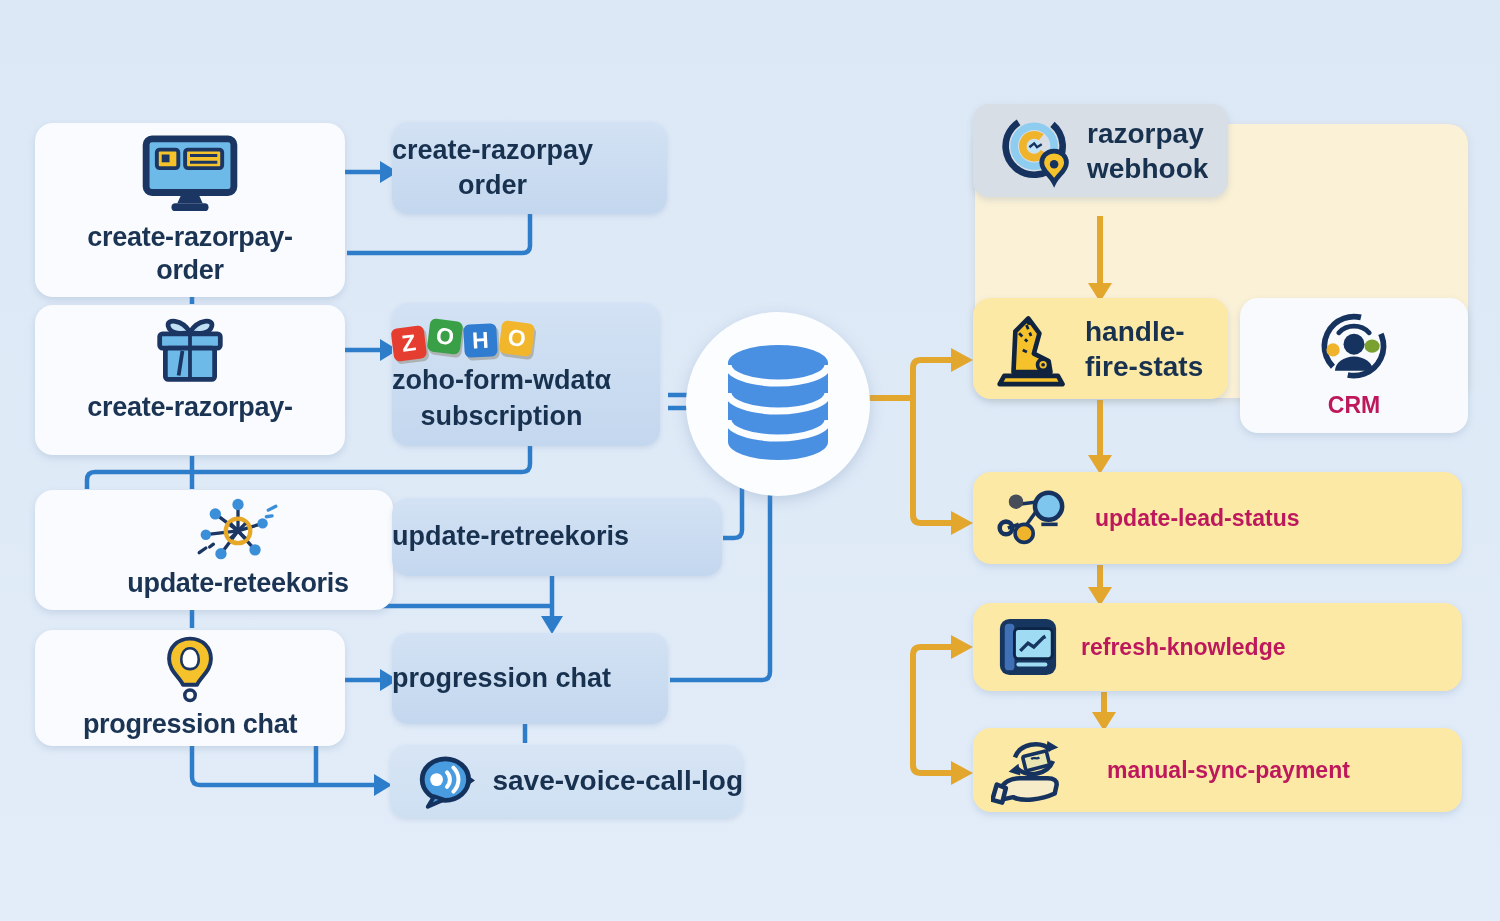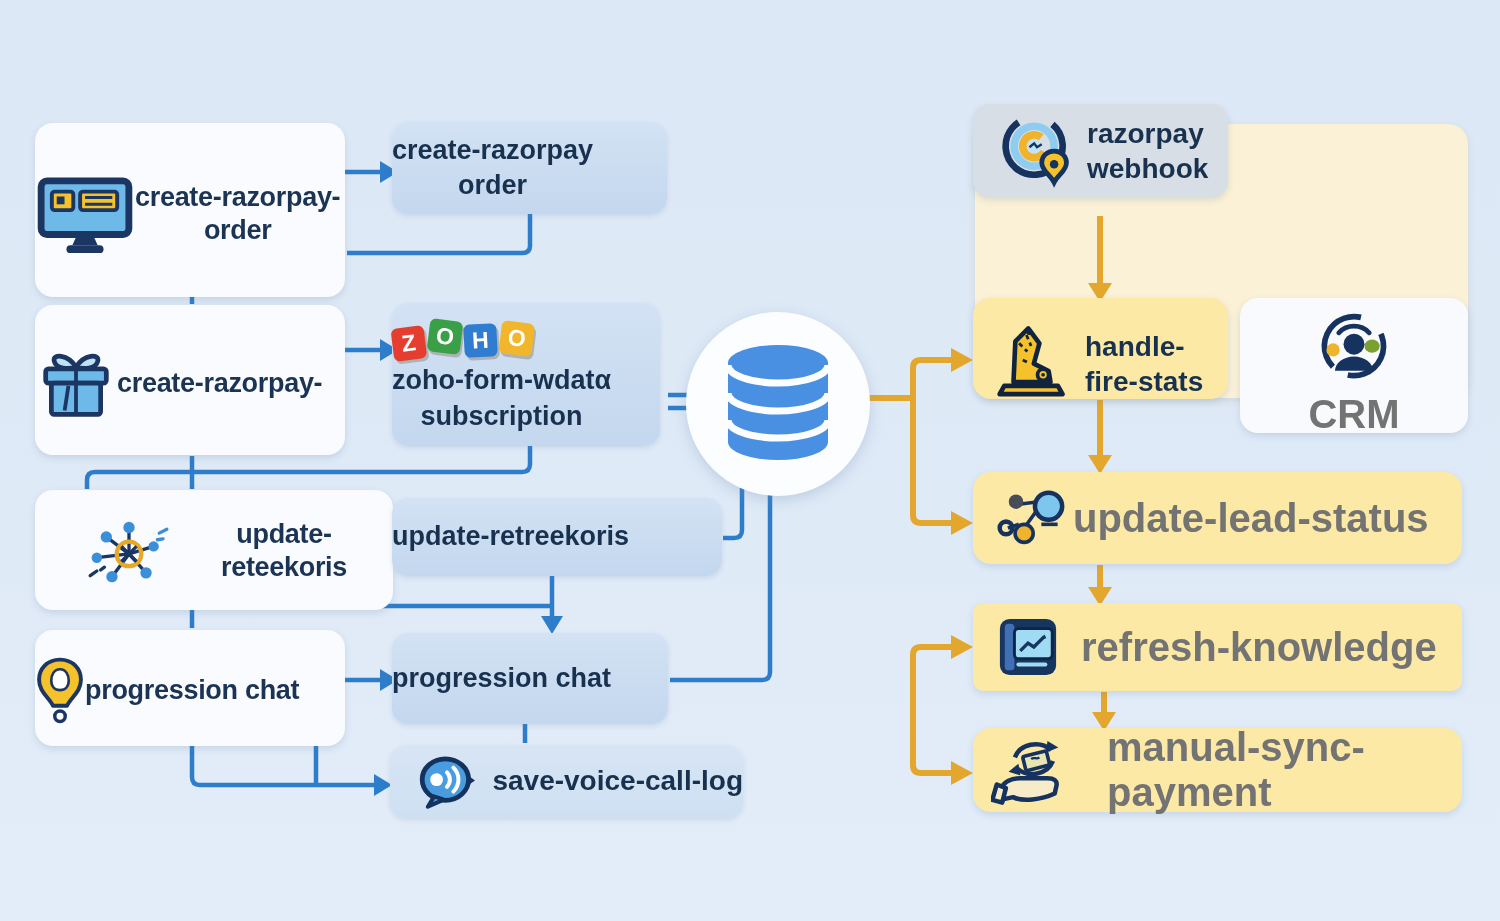--- a/index.html
+++ b/index.html
@@ -16,37 +16,37 @@
     background:#fbf1d6;border-radius:20px;z-index:0;
     box-shadow:0 3px 8px rgba(150,140,90,.18);
   }
   #connectors{position:absolute;left:0;top:0;z-index:1;}
   .node{
     z-index:2;border-radius:16px;display:flex;
     box-shadow:0 3px 7px rgba(100,130,170,.22);
   }
   .white-box{
     background:#f9fbfe;border-radius:18px;
-    flex-direction:row;align-items:center;justify-content:flex-start;
+    flex-direction:column;align-items:center;justify-content:flex-start;
   }
   .blue-box{
     background:linear-gradient(180deg,#d3e2f4,#c3d7ee);
     flex-direction:column;align-items:flex-start;justify-content:center;
     box-shadow:0 2px 5px rgba(100,130,170,.18);
   }
   .yellow-box{background:#fce9a6;}
   .gray-box{background:#d8dee6;}
   .crm-box{background:#f8fafd;flex-direction:column;align-items:center;justify-content:flex-start;}
   .lbl{
     font-weight:700;text-align:center;color:#1b3454;
     font-size:27px;line-height:1.22;letter-spacing:-0.3px;
   }
   .lbl-mid{font-weight:700;text-align:center;color:#17314f;font-size:27px;line-height:1.3;}
   .lbl-right{font-weight:700;color:#17314f;font-size:28px;line-height:1.25;text-align:left;}
-  .lbl-wide{font-weight:700;color:#737373;font-size:40px;}
+  .lbl-wide{font-weight:700;color:#be185d;font-size:23px;}
   .row-box{flex-direction:row;align-items:center;}
   .icon-wrap{display:flex;align-items:center;justify-content:center;}
   
   .db-circle{
     background:#fcfdff;border-radius:50%;z-index:2;
     box-shadow:0 4px 14px rgba(110,140,180,.30);
     display:flex;align-items:center;justify-content:center;
   }
   
   .zoho-logo{display:flex;gap:3px;align-items:flex-end;height:42px;margin-bottom:6px;}
@@ -243,21 +243,21 @@
         <path d="M58 42 c-8 0 -13 6 -13 12 c0 9 9 13 13 21 c4 -8 13 -12 13 -21 c0 -6 -5 -12 -13 -12 z" fill="#f5c22b" stroke="#16325e" stroke-width="5"></path>
         <circle cx="58" cy="56" r="4.5" fill="#16325e"></circle>
       </svg>
     </span>
     <div class="lbl-right">
       <div>razorpay</div>
       <div>webhook</div>
     </div>
   </div>
 
-  <div class="abs node yellow-box row-box" style="left:973px;top:298px;width:255px;height:101px;gap:16px;padding-left:22px;box-sizing:border-box;border-radius:18px;align-items:flex-end;">
+  <div class="abs node yellow-box row-box" style="left:973px;top:298px;width:255px;height:101px;gap:16px;padding-left:22px;box-sizing:border-box;border-radius:18px;">
     <span class="icon-wrap">
       <svg width="74" height="80" viewBox="0 0 80 86">
         <path d="M10 72 h58 l5 9 h-68 z" fill="#f5c22b" stroke="#10233f" stroke-width="5" stroke-linejoin="round"></path>
         <path d="M20 68 L22 24 L36 10 L48 26 L42 48 L58 56 L60 68 Z" fill="#f5c22b" stroke="#10233f" stroke-width="5" stroke-linejoin="round"></path>
         <circle cx="52" cy="60" r="6" fill="#f5c22b" stroke="#10233f" stroke-width="4"></circle>
         <circle cx="52" cy="60" r="2" fill="#10233f"></circle>
         <path d="M26 26 l9 9 M34 17 l5 12 M30 44 l8 4" stroke="#10233f" stroke-width="3" fill="none" stroke-dasharray="5 4"></path>
         <circle cx="37" cy="14" r="3" fill="#10233f"></circle>
       </svg>
     </span>
@@ -274,35 +274,35 @@
         <path d="M28 26 a22 22 0 0 1 32 0" fill="none" stroke="#16325e" stroke-width="5" stroke-linecap="round"></path>
         <circle cx="22" cy="44" r="7" fill="#f0b42c"></circle>
         <ellipse cx="63" cy="40" rx="8" ry="7" fill="#7aa12f"></ellipse>
         <circle cx="44" cy="38" r="11" fill="#16325e"></circle>
         <path d="M24 66 a20 15 0 0 1 40 0 z" fill="#16325e"></path>
       </svg>
     </span>
     <div class="lbl-wide" style="margin-top:4px;">CRM</div>
   </div>
 
-  <div class="abs node yellow-box row-box" style="left:973px;top:472px;width:489px;height:92px;padding-left:24px;box-sizing:border-box;border-radius:18px;">
+  <div class="abs node yellow-box row-box" style="left:973px;top:472px;width:489px;height:92px;gap:22px;padding-left:24px;box-sizing:border-box;border-radius:18px;">
     <span class="icon-wrap">
       <svg width="76" height="64" viewBox="0 0 84 70">
         <path d="M22 20 L46 17 M12 46 L24 42 M30 46 L46 24" stroke="#16325e" stroke-width="4"></path>
         <circle cx="57" cy="22" r="15" fill="#7ec6ee" stroke="#16325e" stroke-width="5"></circle>
         <path d="M49 42 h18" stroke="#16325e" stroke-width="4"></path>
         <circle cx="21" cy="17" r="8" fill="#474d58"></circle>
         <circle cx="30" cy="52" r="10" fill="#f0b42c" stroke="#16325e" stroke-width="4"></circle>
         <circle cx="10" cy="46" r="7" fill="none" stroke="#16325e" stroke-width="5"></circle>
       </svg>
     </span>
     <span class="lbl-wide">update-lead-status</span>
   </div>
 
-  <div class="abs node yellow-box row-box" style="left:973px;top:603px;width:489px;height:88px;gap:22px;padding-left:24px;box-sizing:border-box;border-radius:10px;">
+  <div class="abs node yellow-box row-box" style="left:973px;top:603px;width:489px;height:88px;gap:22px;padding-left:24px;box-sizing:border-box;border-radius:18px;">
     <span class="icon-wrap">
       <svg width="62" height="62" viewBox="0 0 64 64">
         <rect x="3" y="3" width="58" height="58" rx="10" fill="#16355f"></rect>
         <rect x="8" y="8" width="10" height="48" rx="4" fill="#3f6fb5"></rect>
         <rect x="18" y="13" width="39" height="31" rx="4" fill="#9fdcf4" stroke="#0d2547" stroke-width="3"></rect>
         <path d="M24 36 l8 -8 6 4 11 -11" stroke="#16355f" stroke-width="3.5" fill="none"></path>
         <path d="M49 19 l2 4 -5 1 z" fill="#16355f"></path>
         <path d="M22 50 h28" stroke="#9fdcf4" stroke-width="4" stroke-linecap="round"></path>
       </svg>
     </span>

